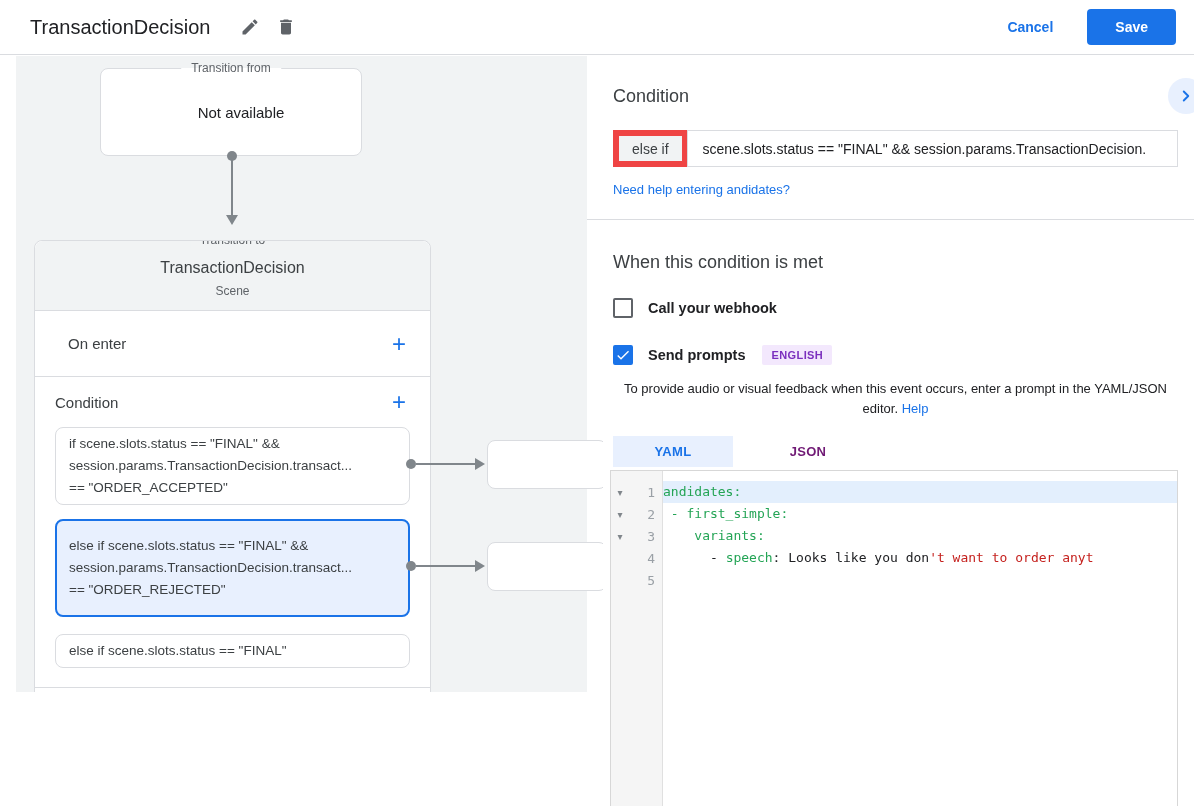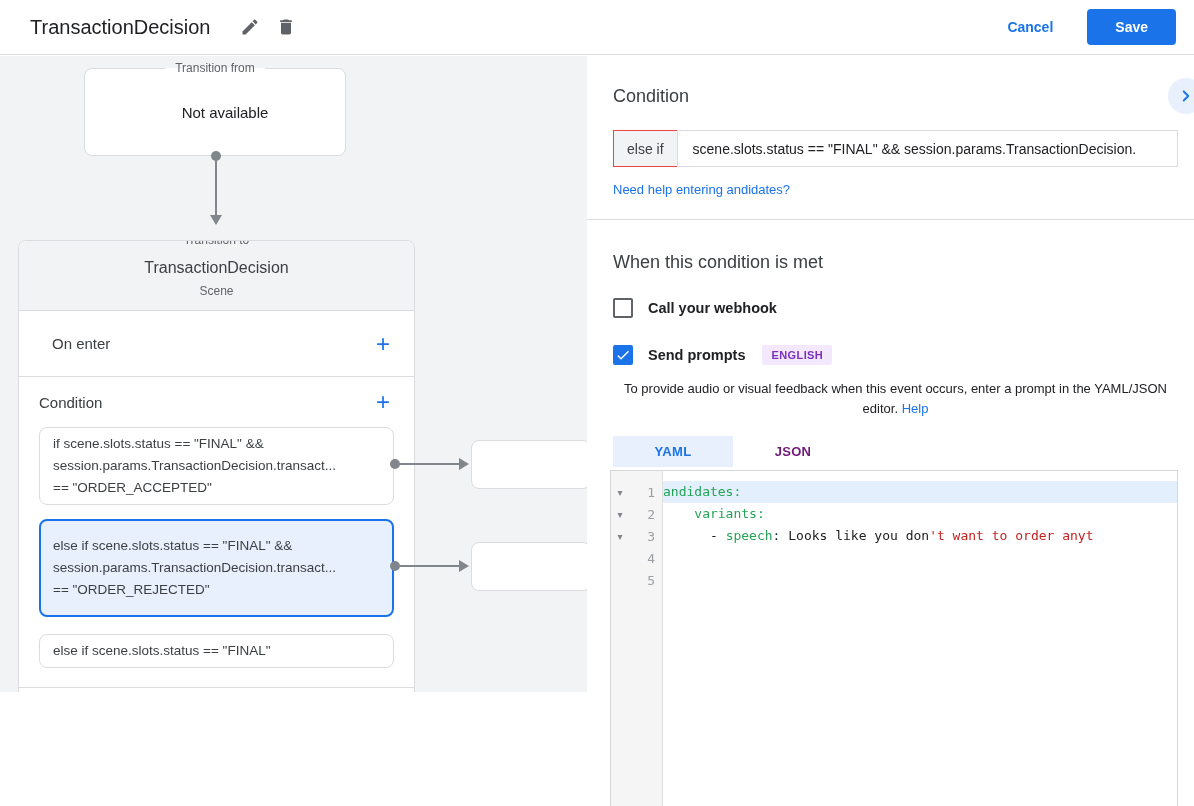--- a/index.html
+++ b/index.html
@@ -12,21 +12,21 @@
   .topbar-title { font-size:20px; color:#202124; margin-right:22px; }
   .icon-btn { width:36px; height:36px; display:flex; align-items:center; justify-content:center;
     border:none; background:transparent; cursor:pointer; border-radius:50%; }
   .icon-btn svg { fill:#5f6368; }
   .topbar-right { margin-left:auto; display:flex; align-items:center; gap:34px; }
   .cancel-btn { color:#1a73e8; font-size:14px; font-weight:700; background:none; border:none; cursor:pointer; }
   .save-btn { background:#1a73e8; color:#fff; font-size:14px; font-weight:700; border:none;
     border-radius:4px; padding:0 28px; height:36px; cursor:pointer; }
 
   
-  .flow-area { position:absolute; top:56px; left:0; width:587px; height:636px;
+  .flow-area { position:absolute; top:56px; left:16px; width:587px; height:636px;
     background:#f1f3f4; overflow:hidden; }
   .flow-svg { position:absolute; top:0; left:0; z-index:5; pointer-events:none; }
 
   .flow-box { position:absolute; background:#fff; border:1px solid #dadce0; border-radius:8px; }
   .box-legend { position:absolute; top:-9px; left:50%; transform:translateX(-50%);
     font-size:12px; line-height:16px; color:#5f6368; padding:0 10px; white-space:nowrap; }
   .legend-from { background:linear-gradient(#f1f3f4 50%, #ffffff 50%); }
   .legend-to { background:#f1f3f4; }
 
   .tfrom-box { left:84px; top:12px; width:262px; height:88px; z-index:2; }
@@ -65,41 +65,41 @@
   
   .panel { position:absolute; top:56px; left:587px; width:607px; height:750px; background:#fff;
     padding:0 16px 0 26px; }
   .panel-heading { font-size:18px; font-weight:400; color:#3c4043; }
   .heading-condition { margin-top:30px; }
   .expand-btn { position:absolute; top:22px; right:-10px; width:36px; height:36px; border-radius:50%;
     background:#e8f0fe; border:none; cursor:pointer; display:flex; align-items:center; justify-content:center; }
   .expand-btn svg { stroke:#1a73e8; }
 
   .cond-row { margin-top:23px; display:flex; height:37px; }
-  .cond-prefix { background:#f1f3f4; border:1px solid #ef4444; display:flex; align-items:center;
+  .cond-prefix { background:#f1f3f4; border:6px solid #ef4444; display:flex; align-items:center;
     padding:0 13px; font-size:14px; color:#3c4043; }
   .cond-input { flex:1; border:1px solid #dadce0; margin-left:-1px; background:#fff;
     font-family:"Liberation Sans",sans-serif; font-size:14px; color:#202124; padding:0 0 0 15px; outline:none; }
   .help-link { display:inline-block; margin-top:15px; font-size:13px; color:#1a73e8;
     text-decoration:none; cursor:pointer; }
   .panel-divider { border:none; border-top:1px solid #dadce0; margin:21px -16px 0 -26px; }
 
   .heading-when { margin-top:32px; }
   .check-row { display:flex; align-items:center; margin-top:25px; }
   .check-row.second { margin-top:27px; }
   .checkbox { width:20px; height:20px; border:2px solid #5f6368; border-radius:2px; background:#fff;
     cursor:pointer; flex:none; display:flex; align-items:center; justify-content:center; }
   .checkbox.checked { background:#1a73e8; border-color:#1a73e8; }
   .check-label { margin-left:15px; font-size:14.5px; font-weight:700; color:#202124; }
   .lang-badge { margin-left:17px; background:#f3e8fd; color:#7b2fbe; font-size:11px; font-weight:700;
     letter-spacing:.4px; padding:4px 9px; border-radius:2px; }
   .feedback-text { margin-top:14px; font-size:13px; line-height:20px; color:#202124; max-width:566px;text-align:center; }
   .inline-link { color:#1a73e8; text-decoration:none; cursor:pointer; }
 
-  .tabs { display:flex; margin-top:17px; }
+  .tabs { display:flex; margin-top:17px;gap:15px; }
   .tab { width:120px; height:31px; display:flex; align-items:center; justify-content:center;
     font-size:13px; font-weight:700; letter-spacing:.3px; color:#701a75; cursor:pointer; }
   .tab.active { background:#e8f0fe; color:#1a73e8; }
 
   
   .editor { position:absolute; left:23px; right:16px; top:414px; bottom:0;
     border:1px solid #d7d7d7; border-bottom:none; display:flex; background:#fff; }
   .gutter { width:52px; background:#f5f5f5; border-right:1px solid #e0e0e0; padding-top:10px; flex:none; }
   .g-row { height:22px; display:flex; align-items:center; }
   .fold { width:18px; text-align:center; font-size:10px; color:#80868b; cursor:pointer; }
@@ -252,18 +252,19 @@
           <span class="fold"></span>
           <span class="lnum">4</span>
         </div>
         <div class="g-row">
           <span class="fold"></span>
           <span class="lnum">5</span>
         </div>
       </div>
     <div class="code" id="code">
         <div class="c-row highlight"><span class="tok-key">andidates:</span></div>
+        <div class="c-row"><span class="tok-key"> - first_simple:</span></div>
         <div class="c-row"><span class="tok-key">    variants:</span></div>
         <div class="c-row"><span class="tok-plain">      - </span><span class="tok-key">speech</span><span class="tok-plain">: Looks like you don</span><span class="tok-string">'t want to order anyt</span></div>
         <div class="c-row"></div>
       </div>
   </div>
 </div>
 
 </body></html>

